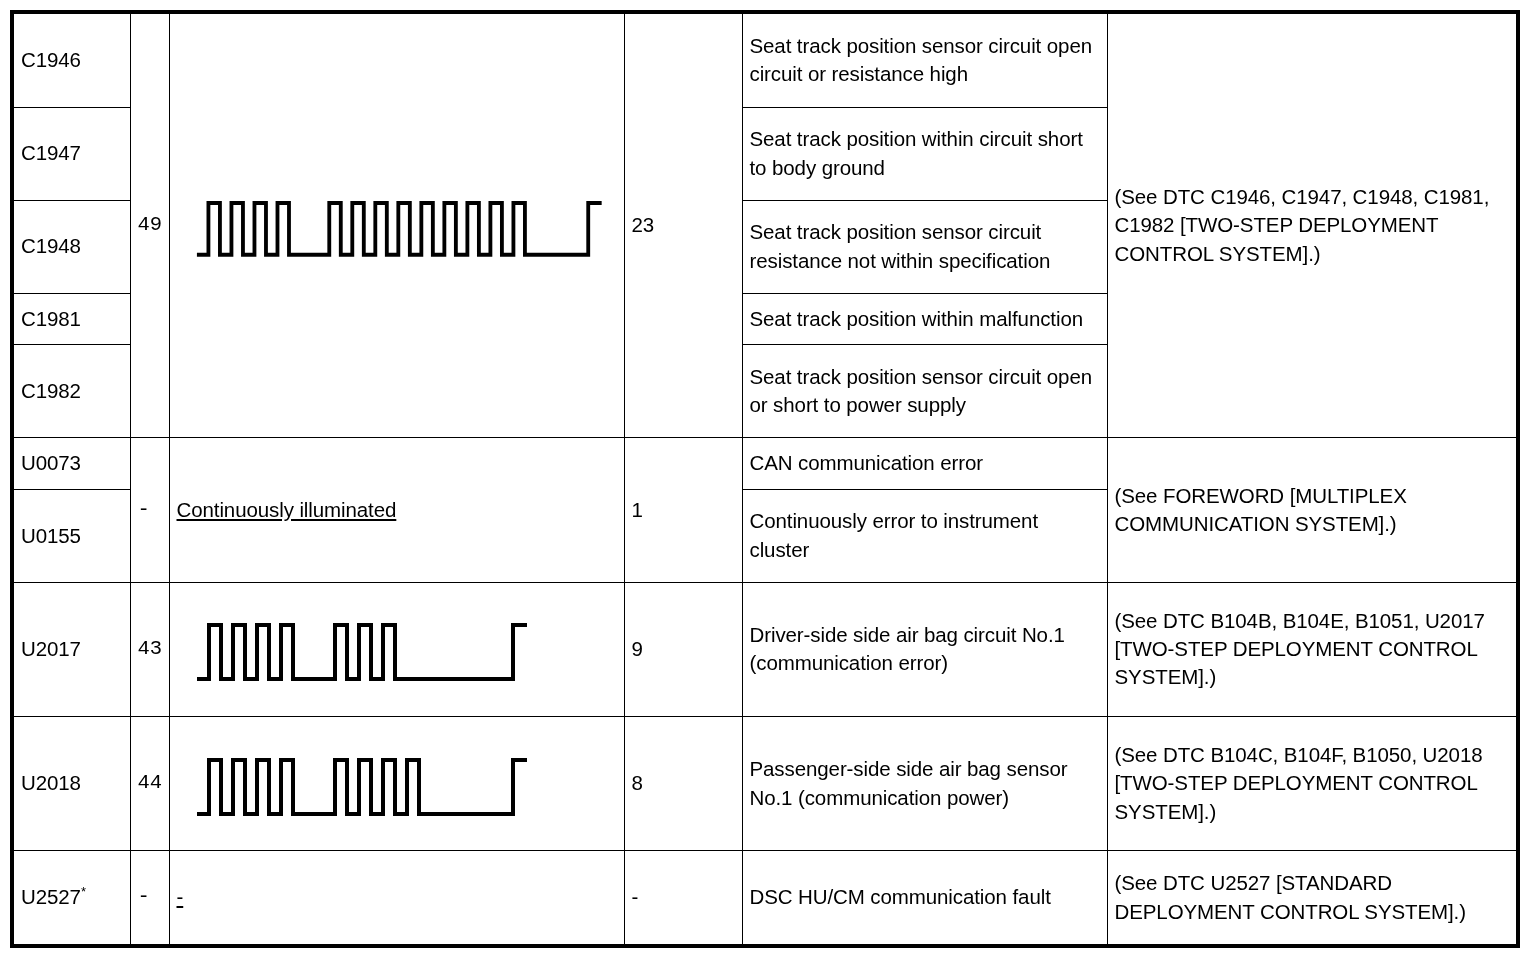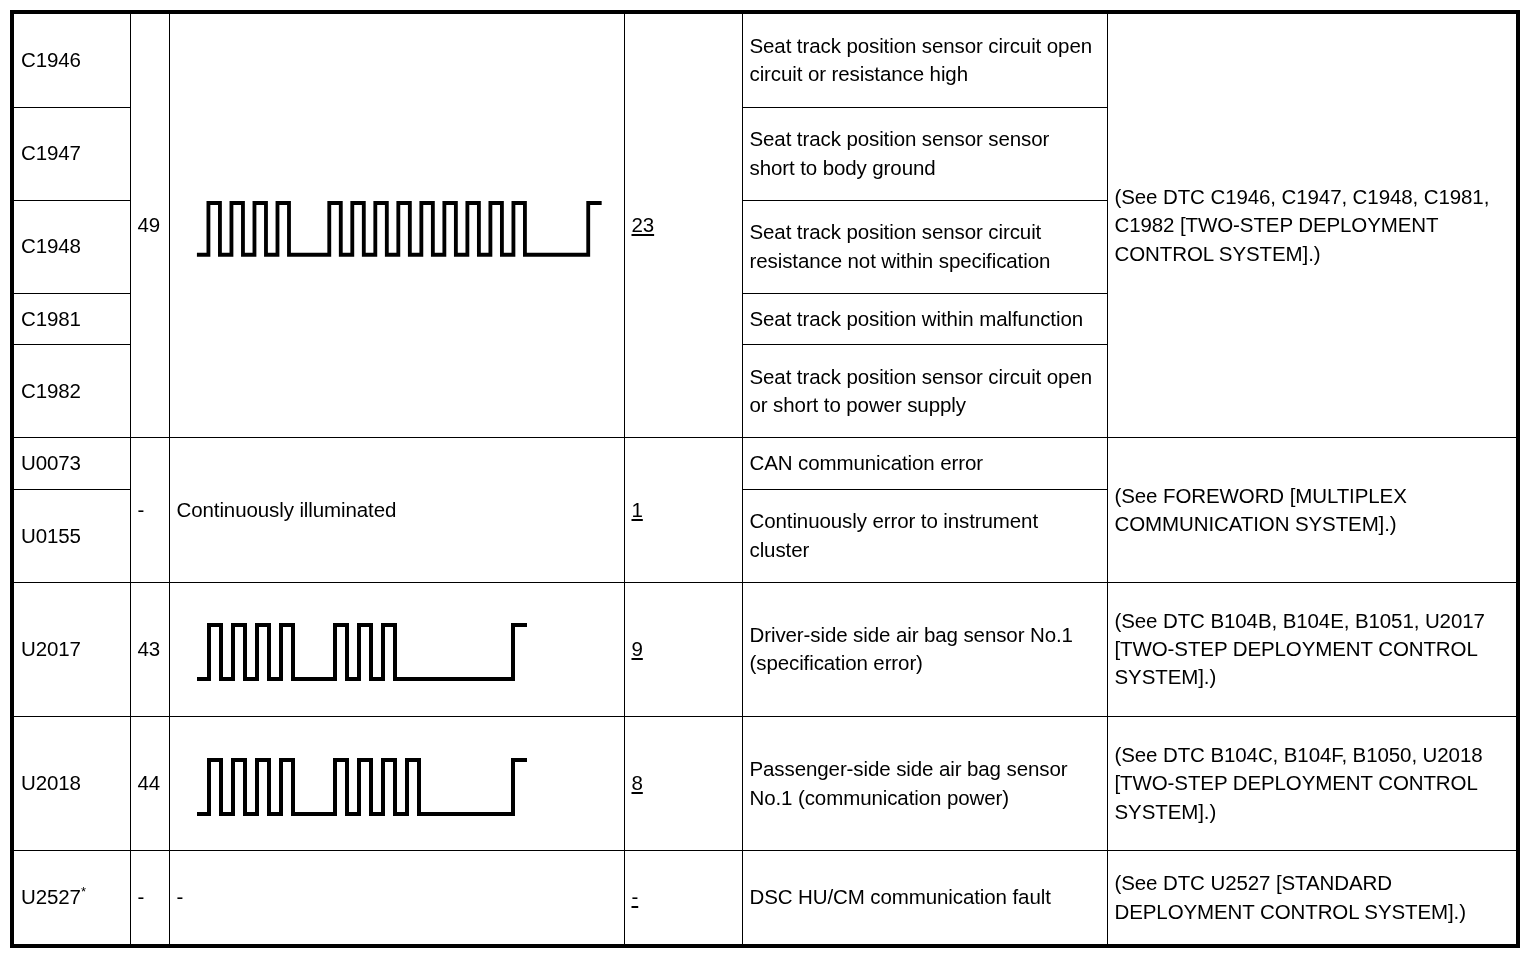--- a/index.html
+++ b/index.html
@@ -18,23 +18,23 @@
     padding:3px 7px;
     font-size:20.5px;
     line-height:1.38;
     letter-spacing:-0.1px;
     box-sizing:border-box;
     background:#fff;
   }
   
   table.dtc{border:4px solid #000;}
   td.c-code{width:118px;}
-  td.c-num{width:39px;padding-left:5px;padding-right:2px;}
-  td.c-wave{width:455px;padding:0;}
-  td.c-cnt{width:118px;padding-left:8px;text-decoration:underline;}
+  td.c-num{width:39px;padding-left:5px;padding-right:2px;font-family:Liberation Mono, monospace;}
+  td.c-wave{width:455px;padding:0;text-decoration:underline;}
+  td.c-cnt{width:118px;padding-left:8px;}
   td.c-desc{width:365px;vertical-align:middle;}
   td.c-act{width:411px;vertical-align:middle;}
   td.top{vertical-align:top;padding-top:8px;}
   .sup{font-size:13px;vertical-align:super;line-height:0;}
   .wavewrap{width:100%;height:100%;display:flex;align-items:center;justify-content:flex-start;padding-left:18px;box-sizing:border-box;}
   svg.wave{display:block;}
 </style>
 </head>
 <body>
 
@@ -66,21 +66,21 @@
                    L410,66 L410,12 L424,12"></path>
             </svg>
           </div>
         </td>
         <td class="c-cnt" rowspan="5">23</td>
         <td class="c-desc top">Seat track position sensor circuit open circuit or resistance high</td>
         <td class="c-act" rowspan="5">(See DTC C1946, C1947, C1948, C1981, C1982 [TWO-STEP DEPLOYMENT CONTROL SYSTEM].)</td>
       </tr>
       <tr>
         <td class="c-code">C1947</td>
-        <td class="c-desc top">Seat track position sensor sensor short to body ground</td>
+        <td class="c-desc top">Seat track position within circuit short to body ground</td>
       </tr>
       <tr>
         <td class="c-code">C1948</td>
         <td class="c-desc top">Seat track position sensor circuit resistance not within specification</td>
       </tr>
       <tr>
         <td class="c-code">C1981</td>
         <td class="c-desc top">Seat track position within malfunction</td>
       </tr>
       <tr>
@@ -114,21 +114,21 @@
                    L86,66 L86,12 L98,12 L98,66
                    L140,66
                    L140,12 L152,12 L152,66
                    L164,66 L164,12 L176,12 L176,66
                    L188,66 L188,12 L200,12 L200,66
                    L318,66 L318,12 L332,12"></path>
             </svg>
           </div>
         </td>
         <td class="c-cnt">9</td>
-        <td class="c-desc">Driver-side side air bag sensor No.1 (specification error)</td>
+        <td class="c-desc">Driver-side side air bag circuit No.1 (communication error)</td>
         <td class="c-act">(See DTC B104B, B104E, B1051, U2017 [TWO-STEP DEPLOYMENT CONTROL SYSTEM].)</td>
       </tr>
 
       <tr>
         <td class="c-code">U2018</td>
         <td class="c-num">44</td>
         <td class="c-wave">
           <div class="wavewrap">
             <svg class="wave" width="350" height="72" viewBox="0 0 350 72" aria-hidden="true">
               <path fill="none" stroke="#000" stroke-width="4" stroke-linejoin="miter" stroke-linecap="butt" d="M2,66

